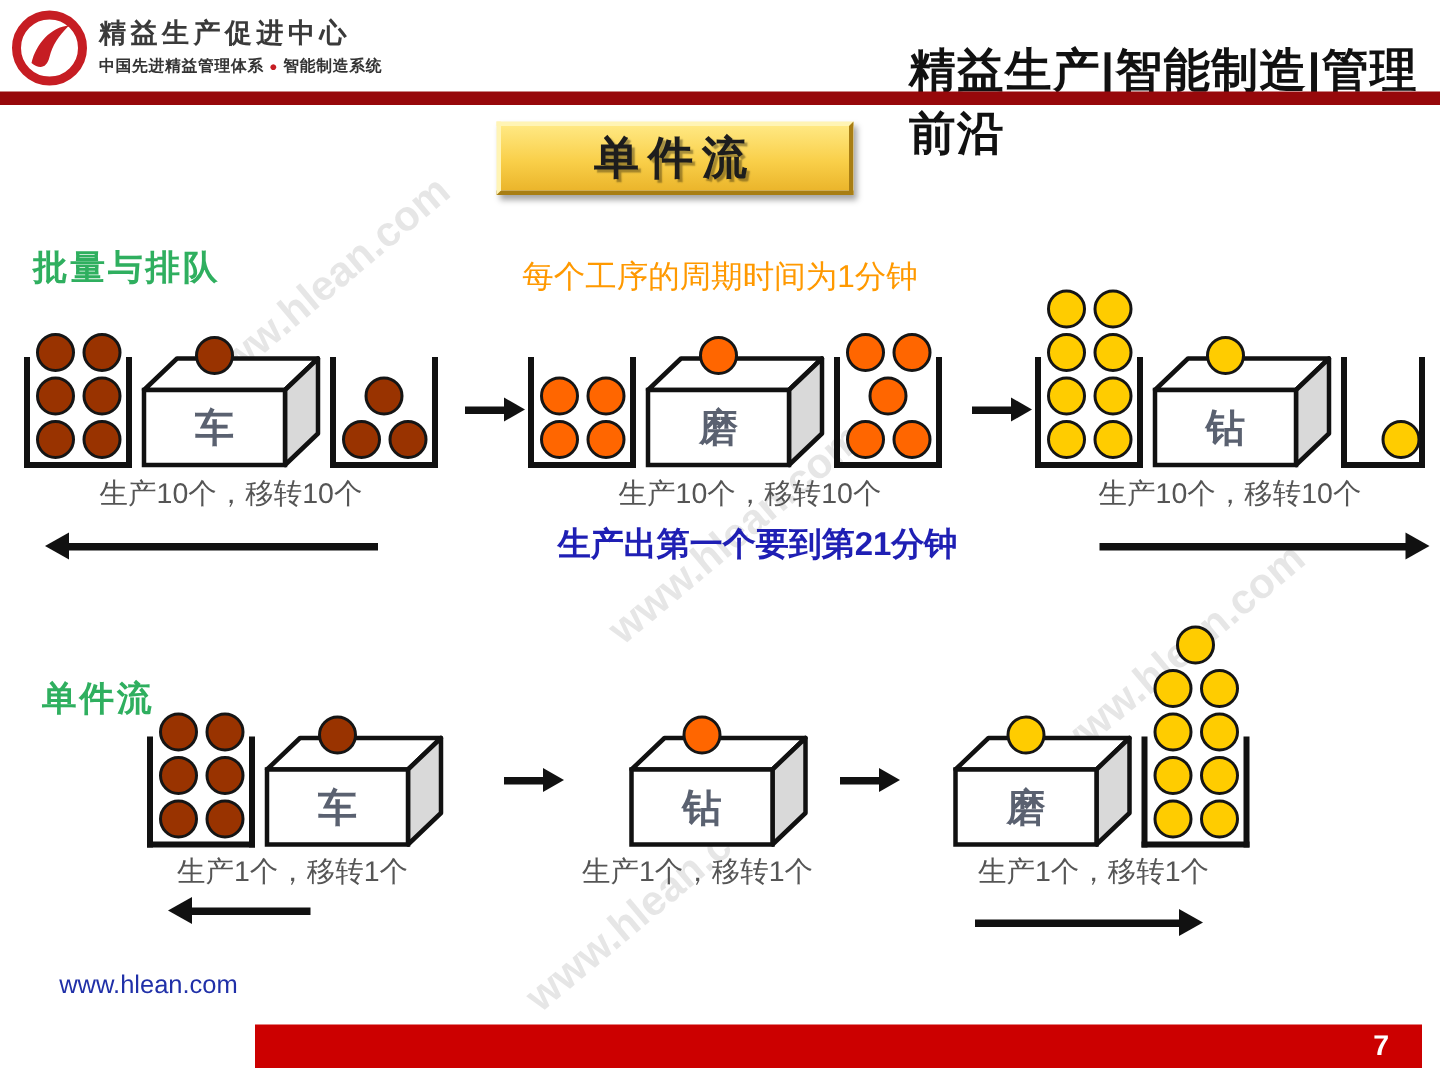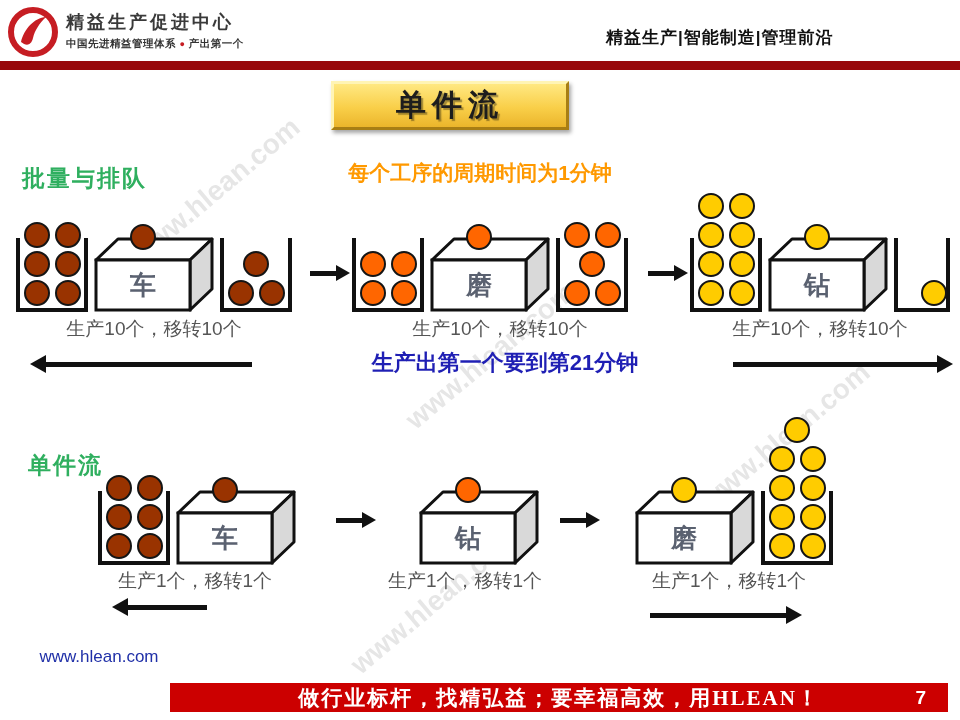--- a/index.html
+++ b/index.html
@@ -9,42 +9,42 @@
   
   .logo-svg{position:absolute;left:6px;top:5px;}
   .logo-text{position:absolute;left:66px;top:10px;}
   .logo-title{font-size:18px;font-weight:bold;color:#3a3a3a;letter-spacing:3px;}
   .logo-sub{font-size:10.5px;color:#333;font-weight:bold;letter-spacing:.5px;margin-top:3px;}
   .logo-sub .rdot{color:#C61D23;font-size:9px;}
   .brand{position:absolute;left:318px;top:22px;font-size:27px;font-weight:bold;color:#111;}
   .brand .bh{color:#E30613;}
   .brand .bl{color:#111;}
   .brand .bs{color:#2244BB;}
-  .rtitle{position:absolute;left:606px;top:26px;font-size:17px;font-weight:bold;color:#111;letter-spacing:1px;}
+  .rtitle{position:absolute;left:606px;top:26px;font-size:31px;font-weight:bold;color:#111;letter-spacing:1px;}
   .hbar{position:absolute;left:0;top:61px;width:960px;height:9px;background:#97080B;}
 
   
   .wm{position:absolute;color:rgba(60,60,60,.13);font-size:28px;font-weight:bold;
       transform:rotate(-40deg);white-space:nowrap;pointer-events:none;}
 
   
   .plaque{position:absolute;left:331px;top:81px;width:238px;height:49px;box-sizing:border-box;
           background:linear-gradient(180deg,#FFE882 0%,#F9CF49 55%,#EBB52B 100%);
           border:3px solid;border-color:#FFF4B5 #A87E14 #A87E14 #FFF4B5;
           box-shadow:2px 3px 4px rgba(0,0,0,.35);
           display:flex;align-items:center;justify-content:center;}
   .plaque span{font-size:30px;font-weight:bold;color:#1d1d1d;letter-spacing:6px;
                text-shadow:2px 2px 1px rgba(0,0,0,.35);}
 
   
   .greenhead{position:absolute;font-size:23px;font-weight:bold;color:#2FAF5F;letter-spacing:2px;}
   .gh1{left:22px;top:163px;}
   .gh2{left:28px;top:450px;}
-  .note{position:absolute;left:300px;top:159px;width:360px;text-align:center;
-        font-size:21px;font-weight:bold;color:#FF9900;}
+  .note{position:absolute;left:300px;top:170px;width:360px;text-align:center;
+        font-size:21px;font-weight:normal;color:#FF9900;}
 
   
   .stn{position:absolute;display:flex;align-items:flex-end;gap:5px;height:150px;}
   .g1{left:16px;top:162px;}
   .g2{left:352px;top:162px;}
   .g3{left:690px;top:162px;}
   .gA{left:98px;top:415px;}
   .gC{left:634px;top:415px;}
   .m-solo{position:absolute;left:418px;top:489px;}
 
@@ -125,21 +125,21 @@
 
   <svg class="logo-svg" width="54" height="54" viewBox="0 0 54 54">
     <circle cx="27" cy="27" r="22" fill="none" stroke="#C61D23" stroke-width="6"></circle>
     <path d="M15 37 C18 24 28 13 40 12 C33 19 29 25 27 33 C25 41 20 41 15 37 Z" fill="#C61D23"></path>
   </svg>
   <div class="logo-text">
     <div class="logo-title">精益生产促进中心</div>
     <div class="logo-sub">
       <span>中国先进精益管理体系</span>
       <span class="rdot">●</span>
-      <span>产出第一个</span>
+      <span>智能制造系统</span>
     </div>
   </div>
   <div class="rtitle">精益生产|智能制造|管理前沿</div>
   <div class="hbar"></div>
 
   <div class="wm" style="left:110px;top:175px;">www.hlean.com</div>
   <div class="wm" style="left:385px;top:340px;">www.hlean.com</div>
   <div class="wm" style="left:680px;top:420px;">www.hlean.com</div>
   <div class="wm" style="left:330px;top:585px;">www.hlean.com</div>
 
@@ -390,17 +390,16 @@
     </div>
   <div class="harrow right bigR2">
       <div class="shaft"></div>
     </div>
 
 
   <div class="flogo">
     <div class="furl">www.hlean.com</div>
   </div>
   <div class="redbar">
-    <span class="slogan">做行业标杆，找精弘益；要幸福高效，用HLEAN！</span>
     <span class="pagenum">7</span>
   </div>
 
 </div>
 
 </body></html>

